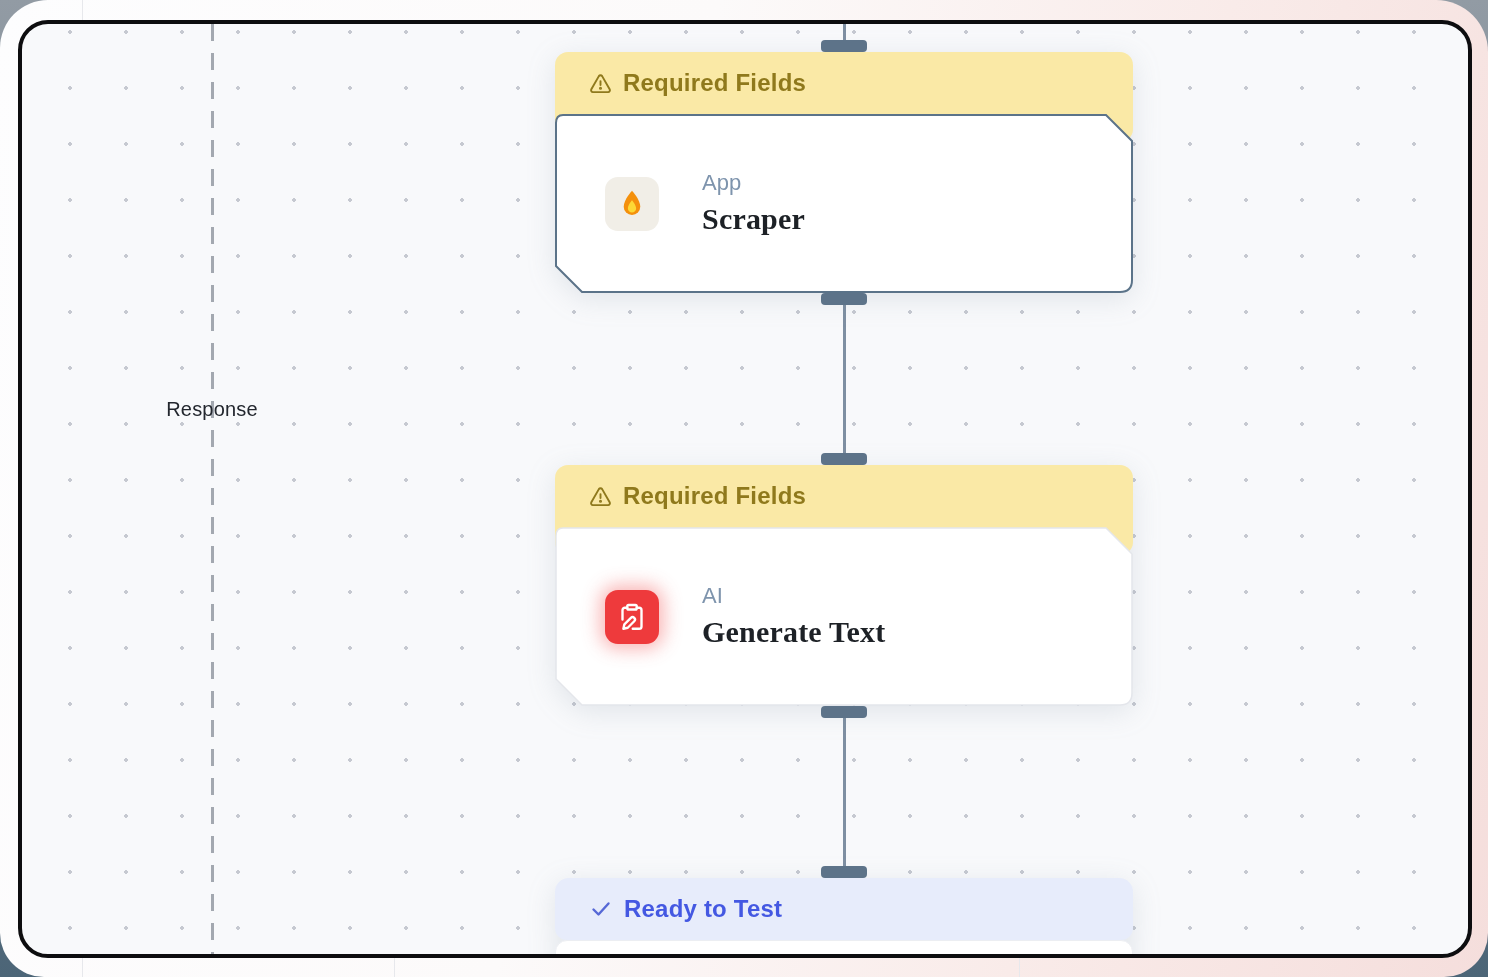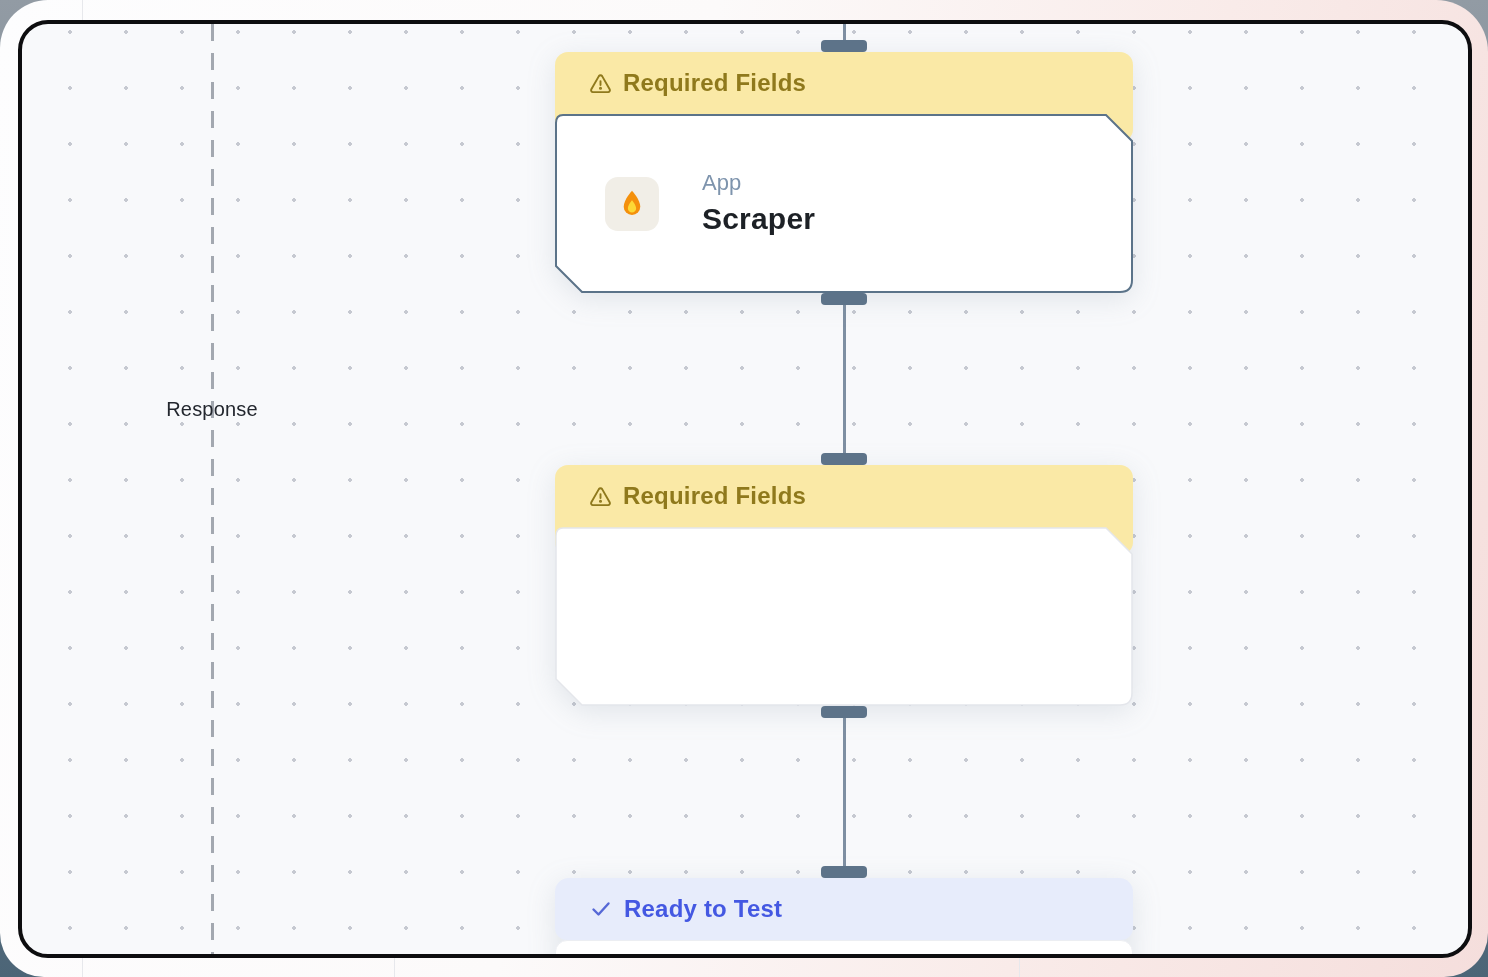--- a/index.html
+++ b/index.html
@@ -72,21 +72,21 @@
   .node-content {
     position:absolute; left:0; top:62px; width:578px; height:179px; z-index:2;
     display:flex; align-items:center; gap:43px; padding-left:50px;
   }
   .tile { width:54px; height:54px; border-radius:13px; display:flex;
           align-items:center; justify-content:center; flex:0 0 auto; }
   .tile-flame { background:#f1eee7; }
   .tile-red   { background:#ee3a3c; box-shadow:0 0 18px 5px rgba(240,82,82,.42); }
   .texts { display:flex; flex-direction:column; gap:7px; }
   .category { font-size:22px; color:#7e94ad; line-height:1.1; }
-  .title    { font-size:30px; font-weight:700; color:#1d2126; line-height:1.15; letter-spacing:.2px; }
+  .title    { font-size:30px; font-weight:700; color:#1d2126; line-height:1.15; letter-spacing:.2px;font-family:Liberation Serif, serif; }
 
   .node-ready-body {
     position:absolute; left:0; top:62px; width:578px; height:46px;
     background:#ffffff; border:1.5px solid #eceef2; border-radius:12px 12px 0 0; z-index:1;
   }
 </style>
 </head>
 <body>
 
 <div class="page">
@@ -151,20 +151,34 @@
                 <line x1="12" y1="9.5" x2="12" y2="13.5"></line>
                   <circle cx="12" cy="17" r="0.6" fill="#8f791c"></circle>
               </svg>
             </span>
             <span>Required Fields</span>
           </div>
         </div>
         <svg class="node-body-svg" width="578" height="179" viewBox="0 0 578 179">
           <path d="M8 1 L551 1 L577 27 L577 166 Q577 178 565 178 L27 178 L1 152 L1 9 Q1 1 8 1 Z" fill="#ffffff" stroke="#e4e6eb" stroke-width="1.5"></path>
         </svg>
+        <div class="node-content">
+          <div class="tile tile-red">
+            <svg width="30" height="30" viewBox="0 0 24 24" fill="none" stroke="#ffffff" stroke-width="1.9" stroke-linecap="round" stroke-linejoin="round">
+              <rect x="8.2" y="2.4" width="7.6" height="3.6" rx="1.1"></rect>
+              <path d="M15.8 4.6h1.9a1.9 1.9 0 0 1 1.9 1.9v13a1.9 1.9 0 0 1-1.9 1.9H12.6"></path>
+              <path d="M4.4 14V6.5a1.9 1.9 0 0 1 1.9-1.9h1.9"></path>
+              <path d="M11.1 12.7a1.9 1.9 0 0 1 2.7 2.7L8.6 20.6l-3.5.8.8-3.5Z"></path>
+            </svg>
+          </div>
+          <div class="texts">
+            <div class="category">AI</div>
+            <div class="title">Generate Text</div>
+          </div>
+        </div>
       </div>
 
       <div class="node" style="top:854px; height:120px;">
         <div class="node-status status-ready">
           <div class="status-row">
             <span class="status-icon">
               <svg width="24" height="24" viewBox="0 0 24 24" fill="none" stroke="#5668d6" stroke-width="2.4" stroke-linecap="round" stroke-linejoin="round">
                 <path d="M4.5 12.5 9.5 17.5 19.5 6.5"></path>
               </svg>
             </span>

